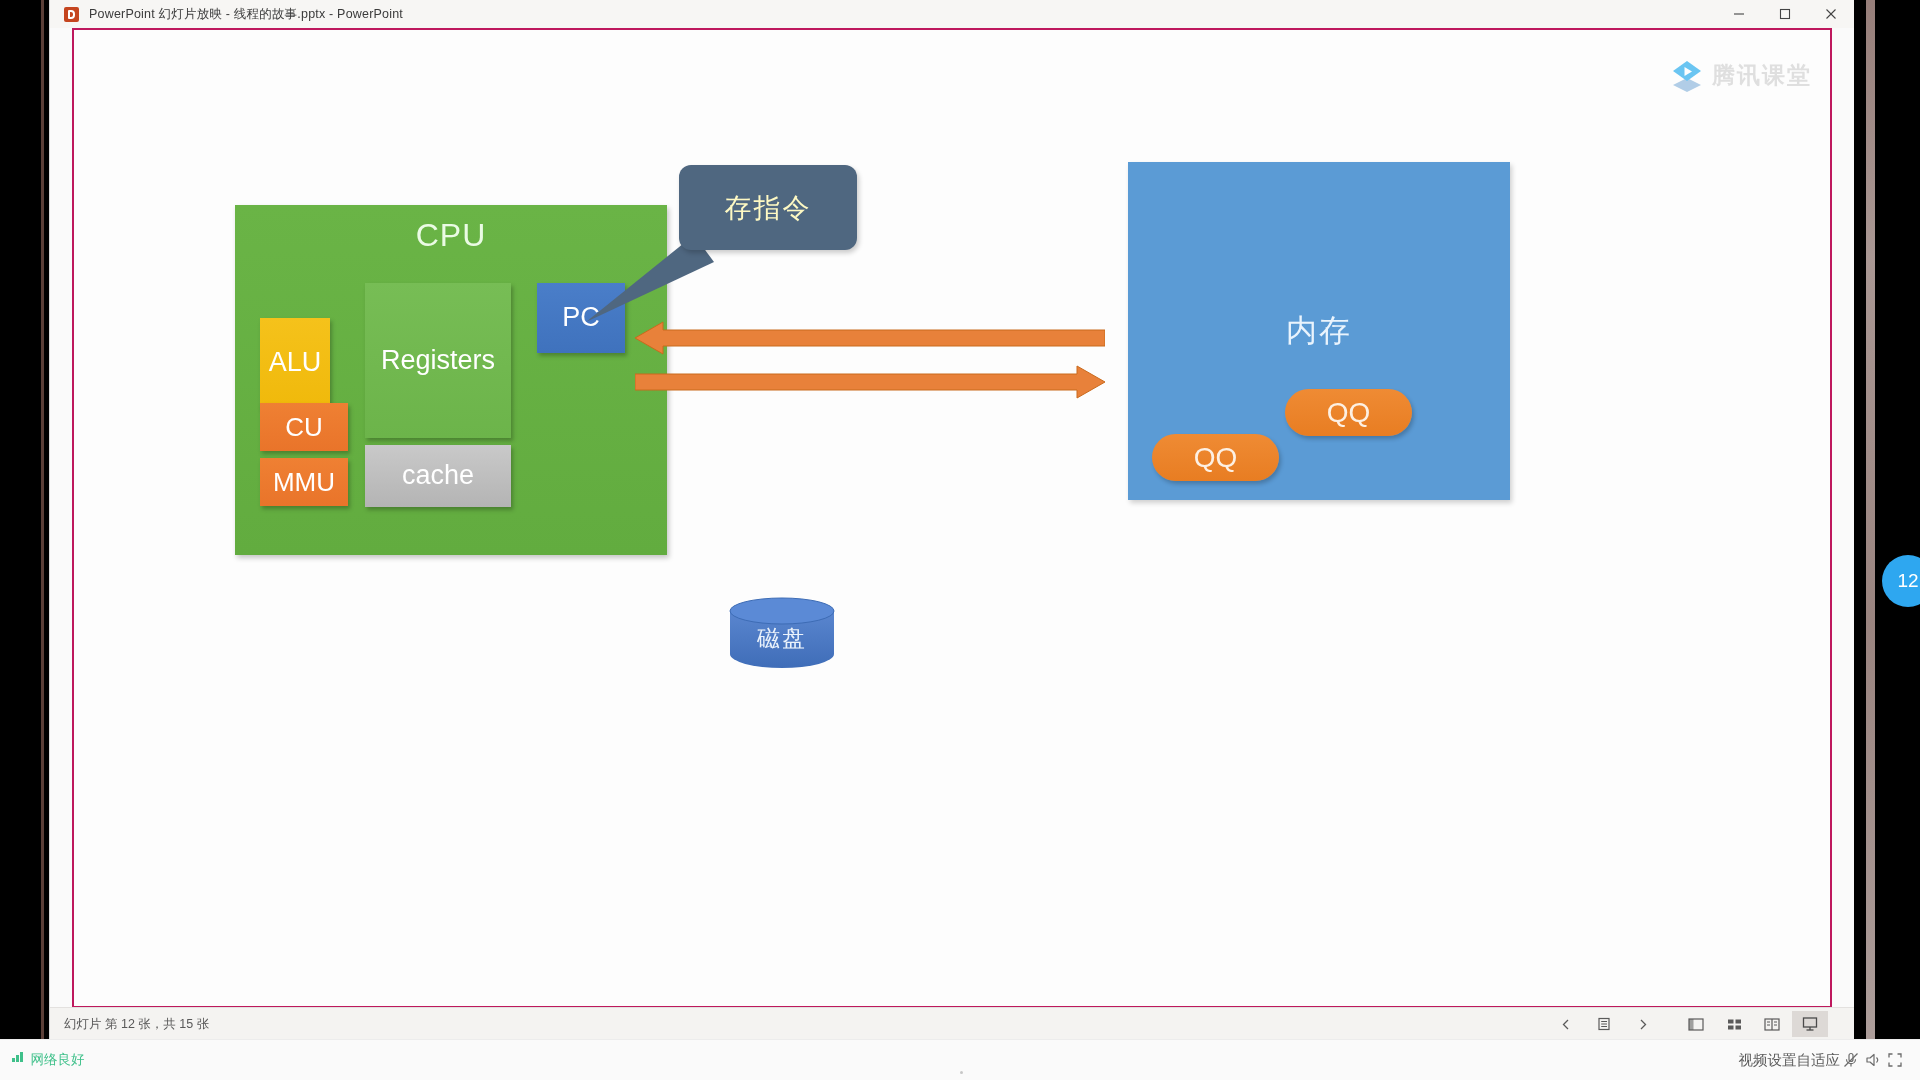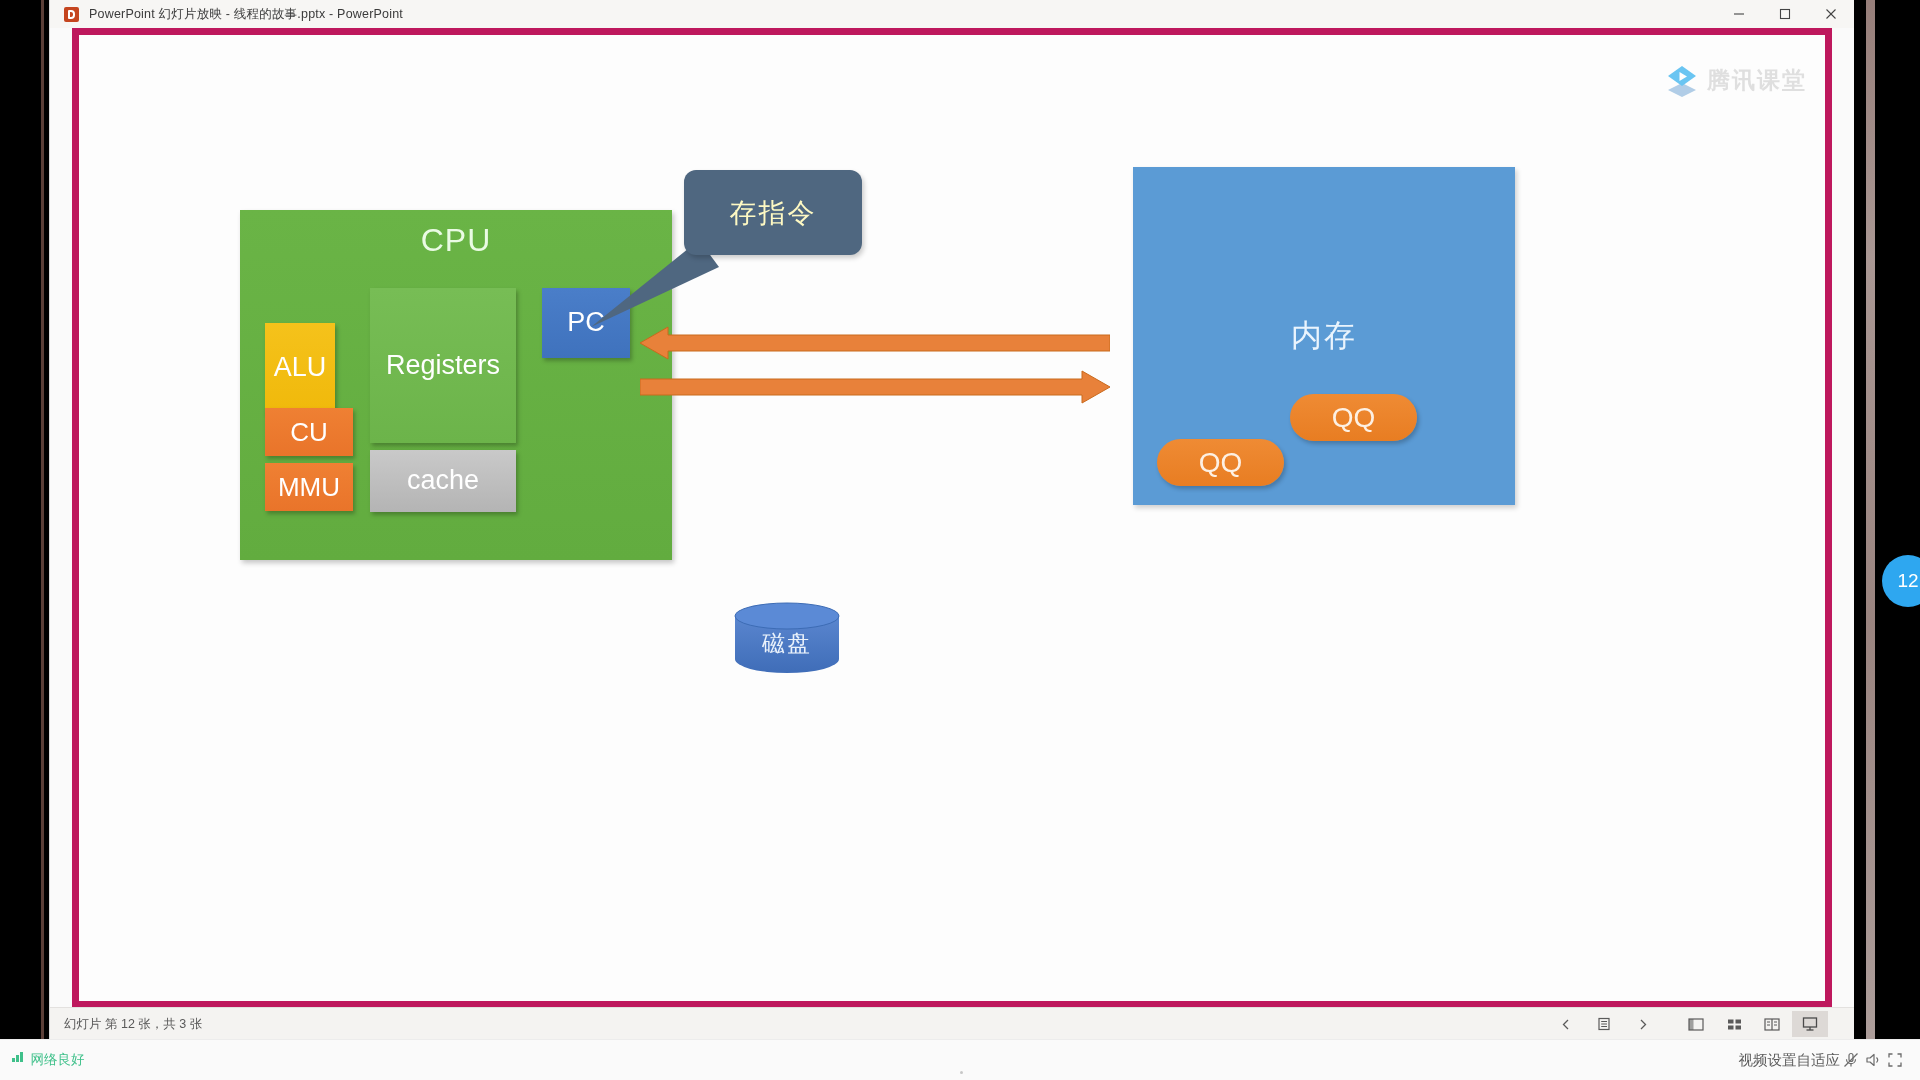--- a/index.html
+++ b/index.html
@@ -36,21 +36,21 @@
   .win-controls{
     position:absolute;right:0;top:0;height:28px;display:flex;
   }
   .wc{width:46px;height:28px;display:flex;align-items:center;justify-content:center;}
   .wc svg{display:block;}
 
   
   .slide-frame{
     position:absolute;left:22px;top:28px;width:1760px;height:980px;
     background:#fdfdfd;
-    border:7px solid #be185d;box-sizing:border-box;overflow:hidden;
+    border:2px solid #be185d;box-sizing:border-box;overflow:hidden;
   }
   .slide{position:absolute;inset:0;}
 
   
   .watermark{
     position:absolute;right:18px;top:28px;display:flex;align-items:center;gap:8px;
     opacity:.82;
   }
   .wm-logo{width:34px;height:34px;position:relative;}
   .wm-text{
@@ -275,21 +275,21 @@
             <path d="M2,14 L2,57 A52,14 0 0 0 106,57 L106,14 Z" fill="url(#dg)"></path>
             <ellipse cx="54" cy="14" rx="52" ry="13" fill="#5b8ad6" stroke="#3d6cb5" stroke-width="1"></ellipse>
           </svg>
           <div class="disk-label">磁盘</div>
         </div>
 
       </div>
     </div>
 
     <div class="ppt-status">
-      <div class="status-text">幻灯片 第 12 张，共 3 张</div>
+      <div class="status-text">幻灯片 第 12 张，共 15 张</div>
       <div class="status-tools">
         <div class="st-btn">
           <svg width="13" height="13" viewBox="0 0 13 13">
               <polyline points="8,2 3.5,6.5 8,11" fill="none" stroke="#5a5a5a" stroke-width="1.3"></polyline>
             </svg>
         </div>
         <div class="st-btn">
           <svg width="14" height="14" viewBox="0 0 14 14">
               <rect x="2" y="1.5" width="10" height="11" fill="none" stroke="#5a5a5a" stroke-width="1.2"></rect>
               <line x1="4.2" y1="4.5" x2="10" y2="4.5" stroke="#5a5a5a" stroke-width="1"></line>

